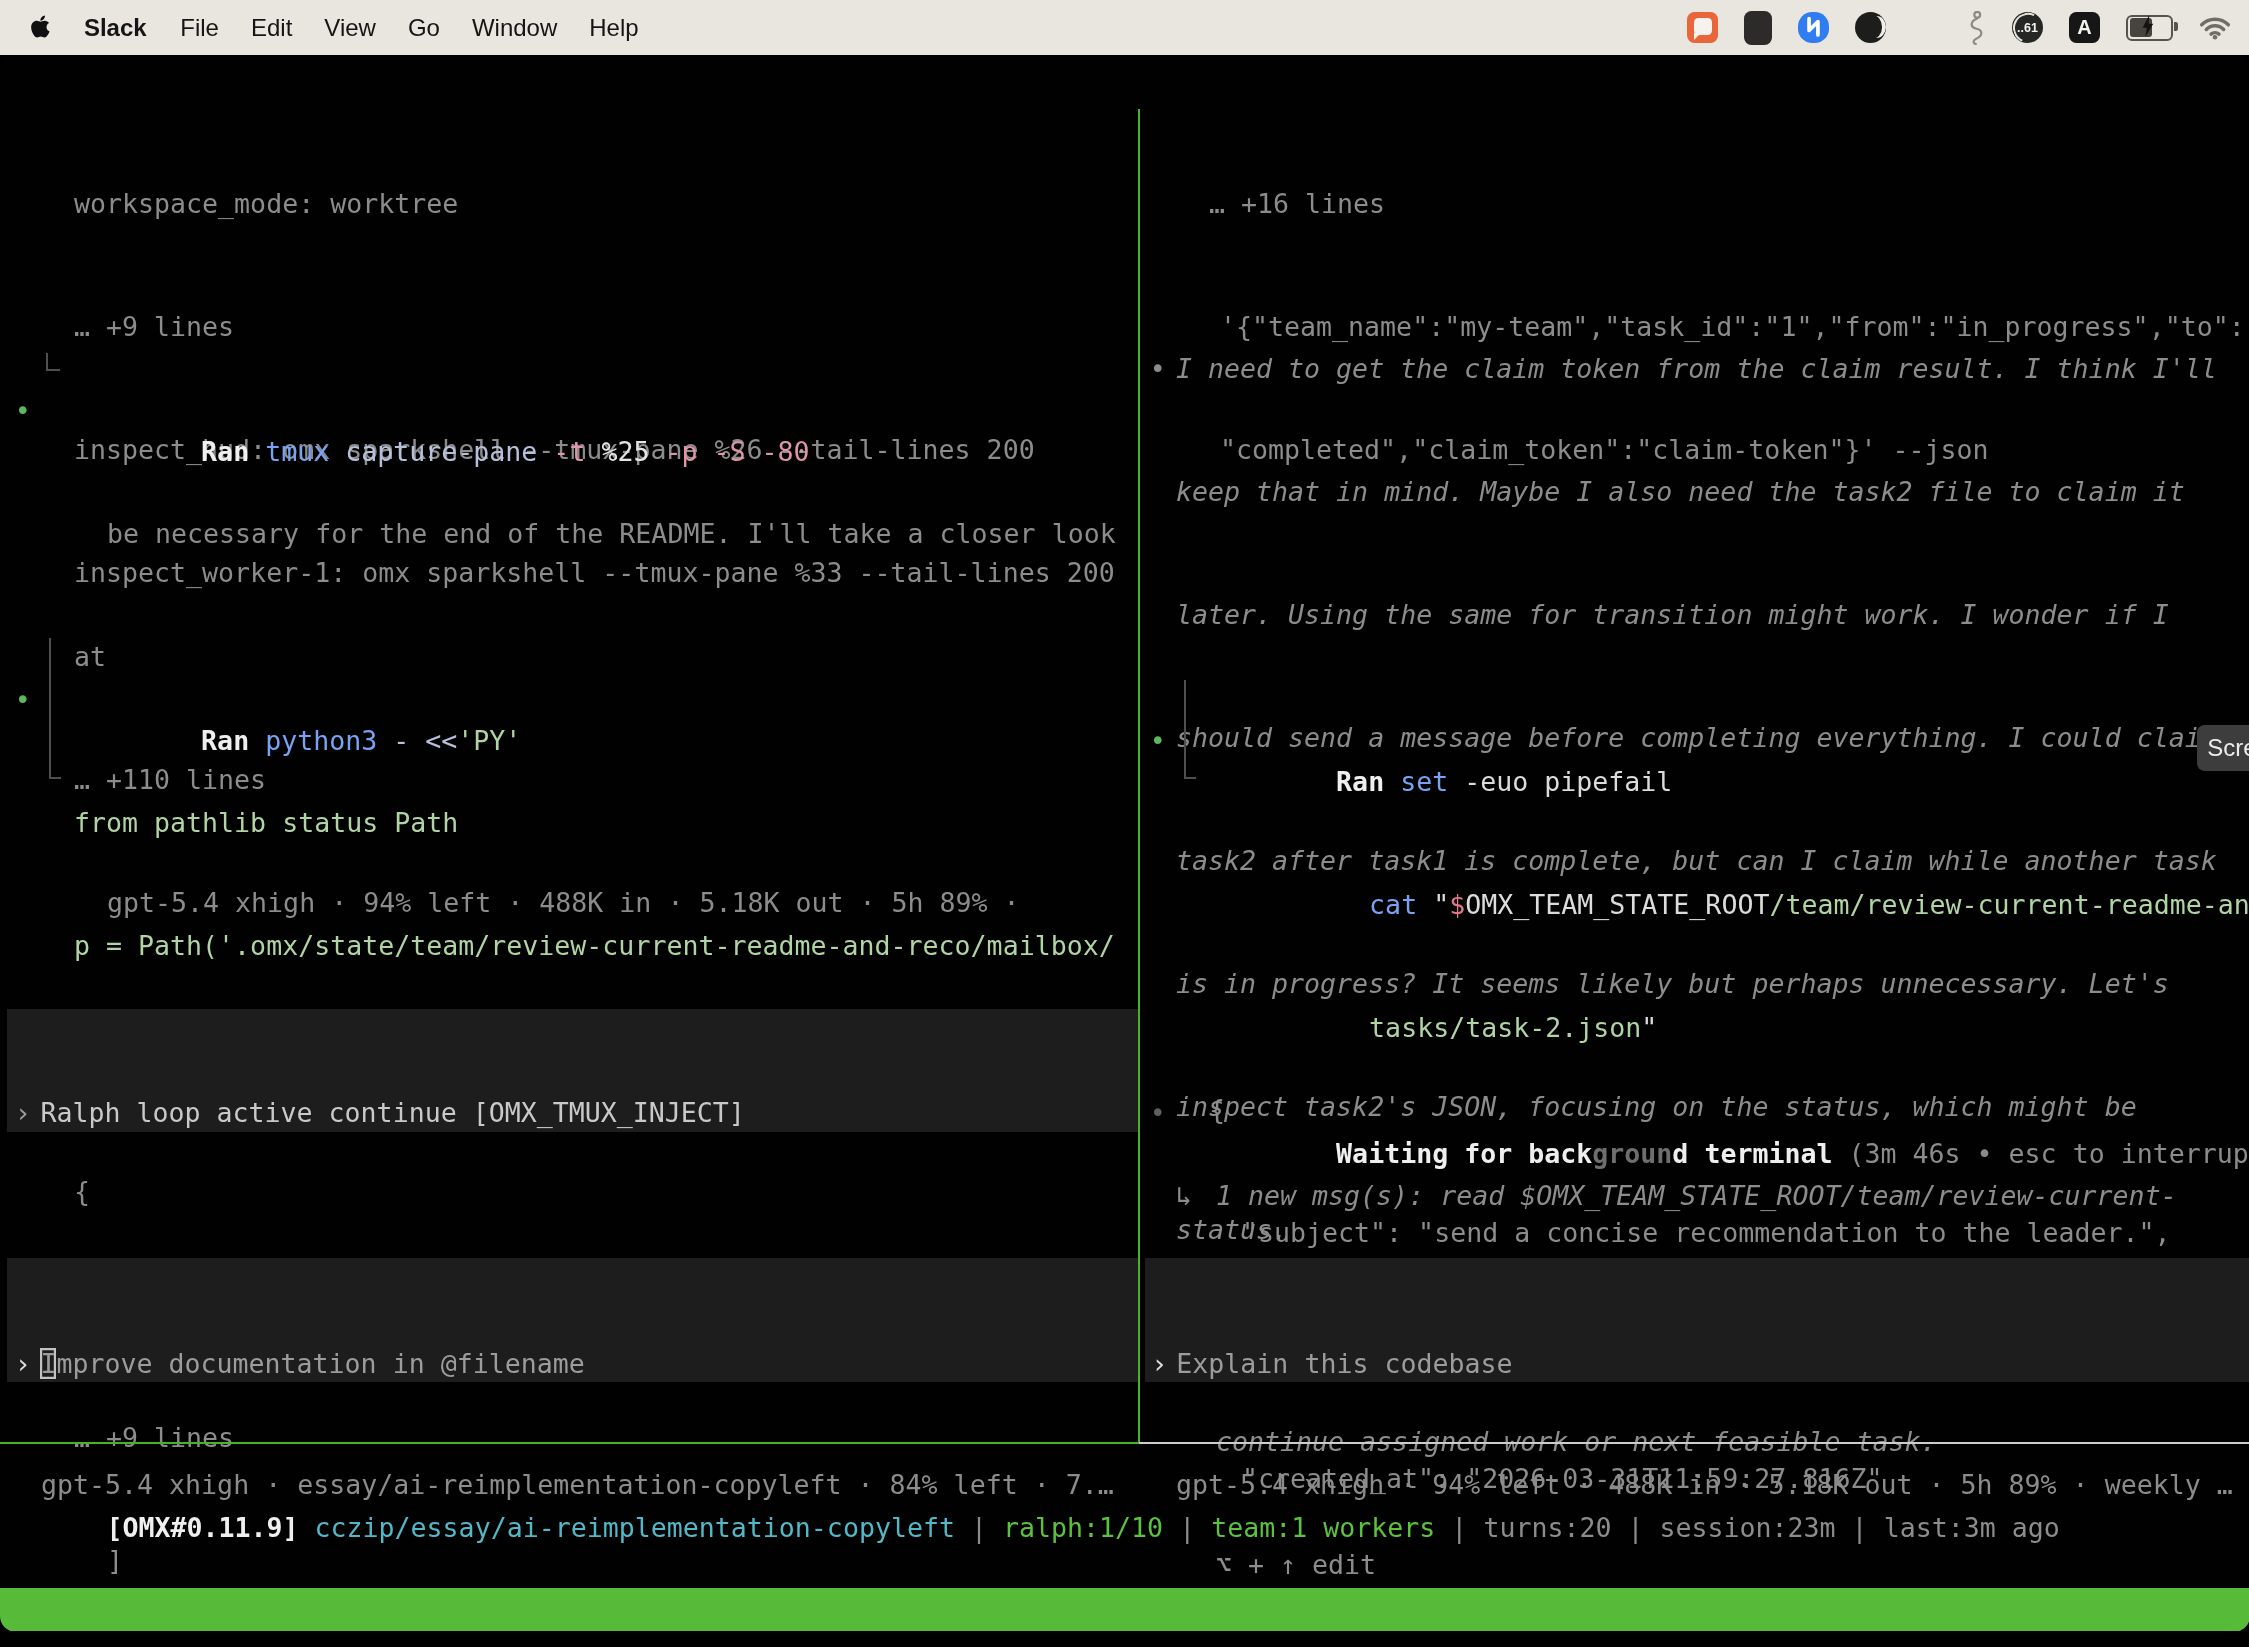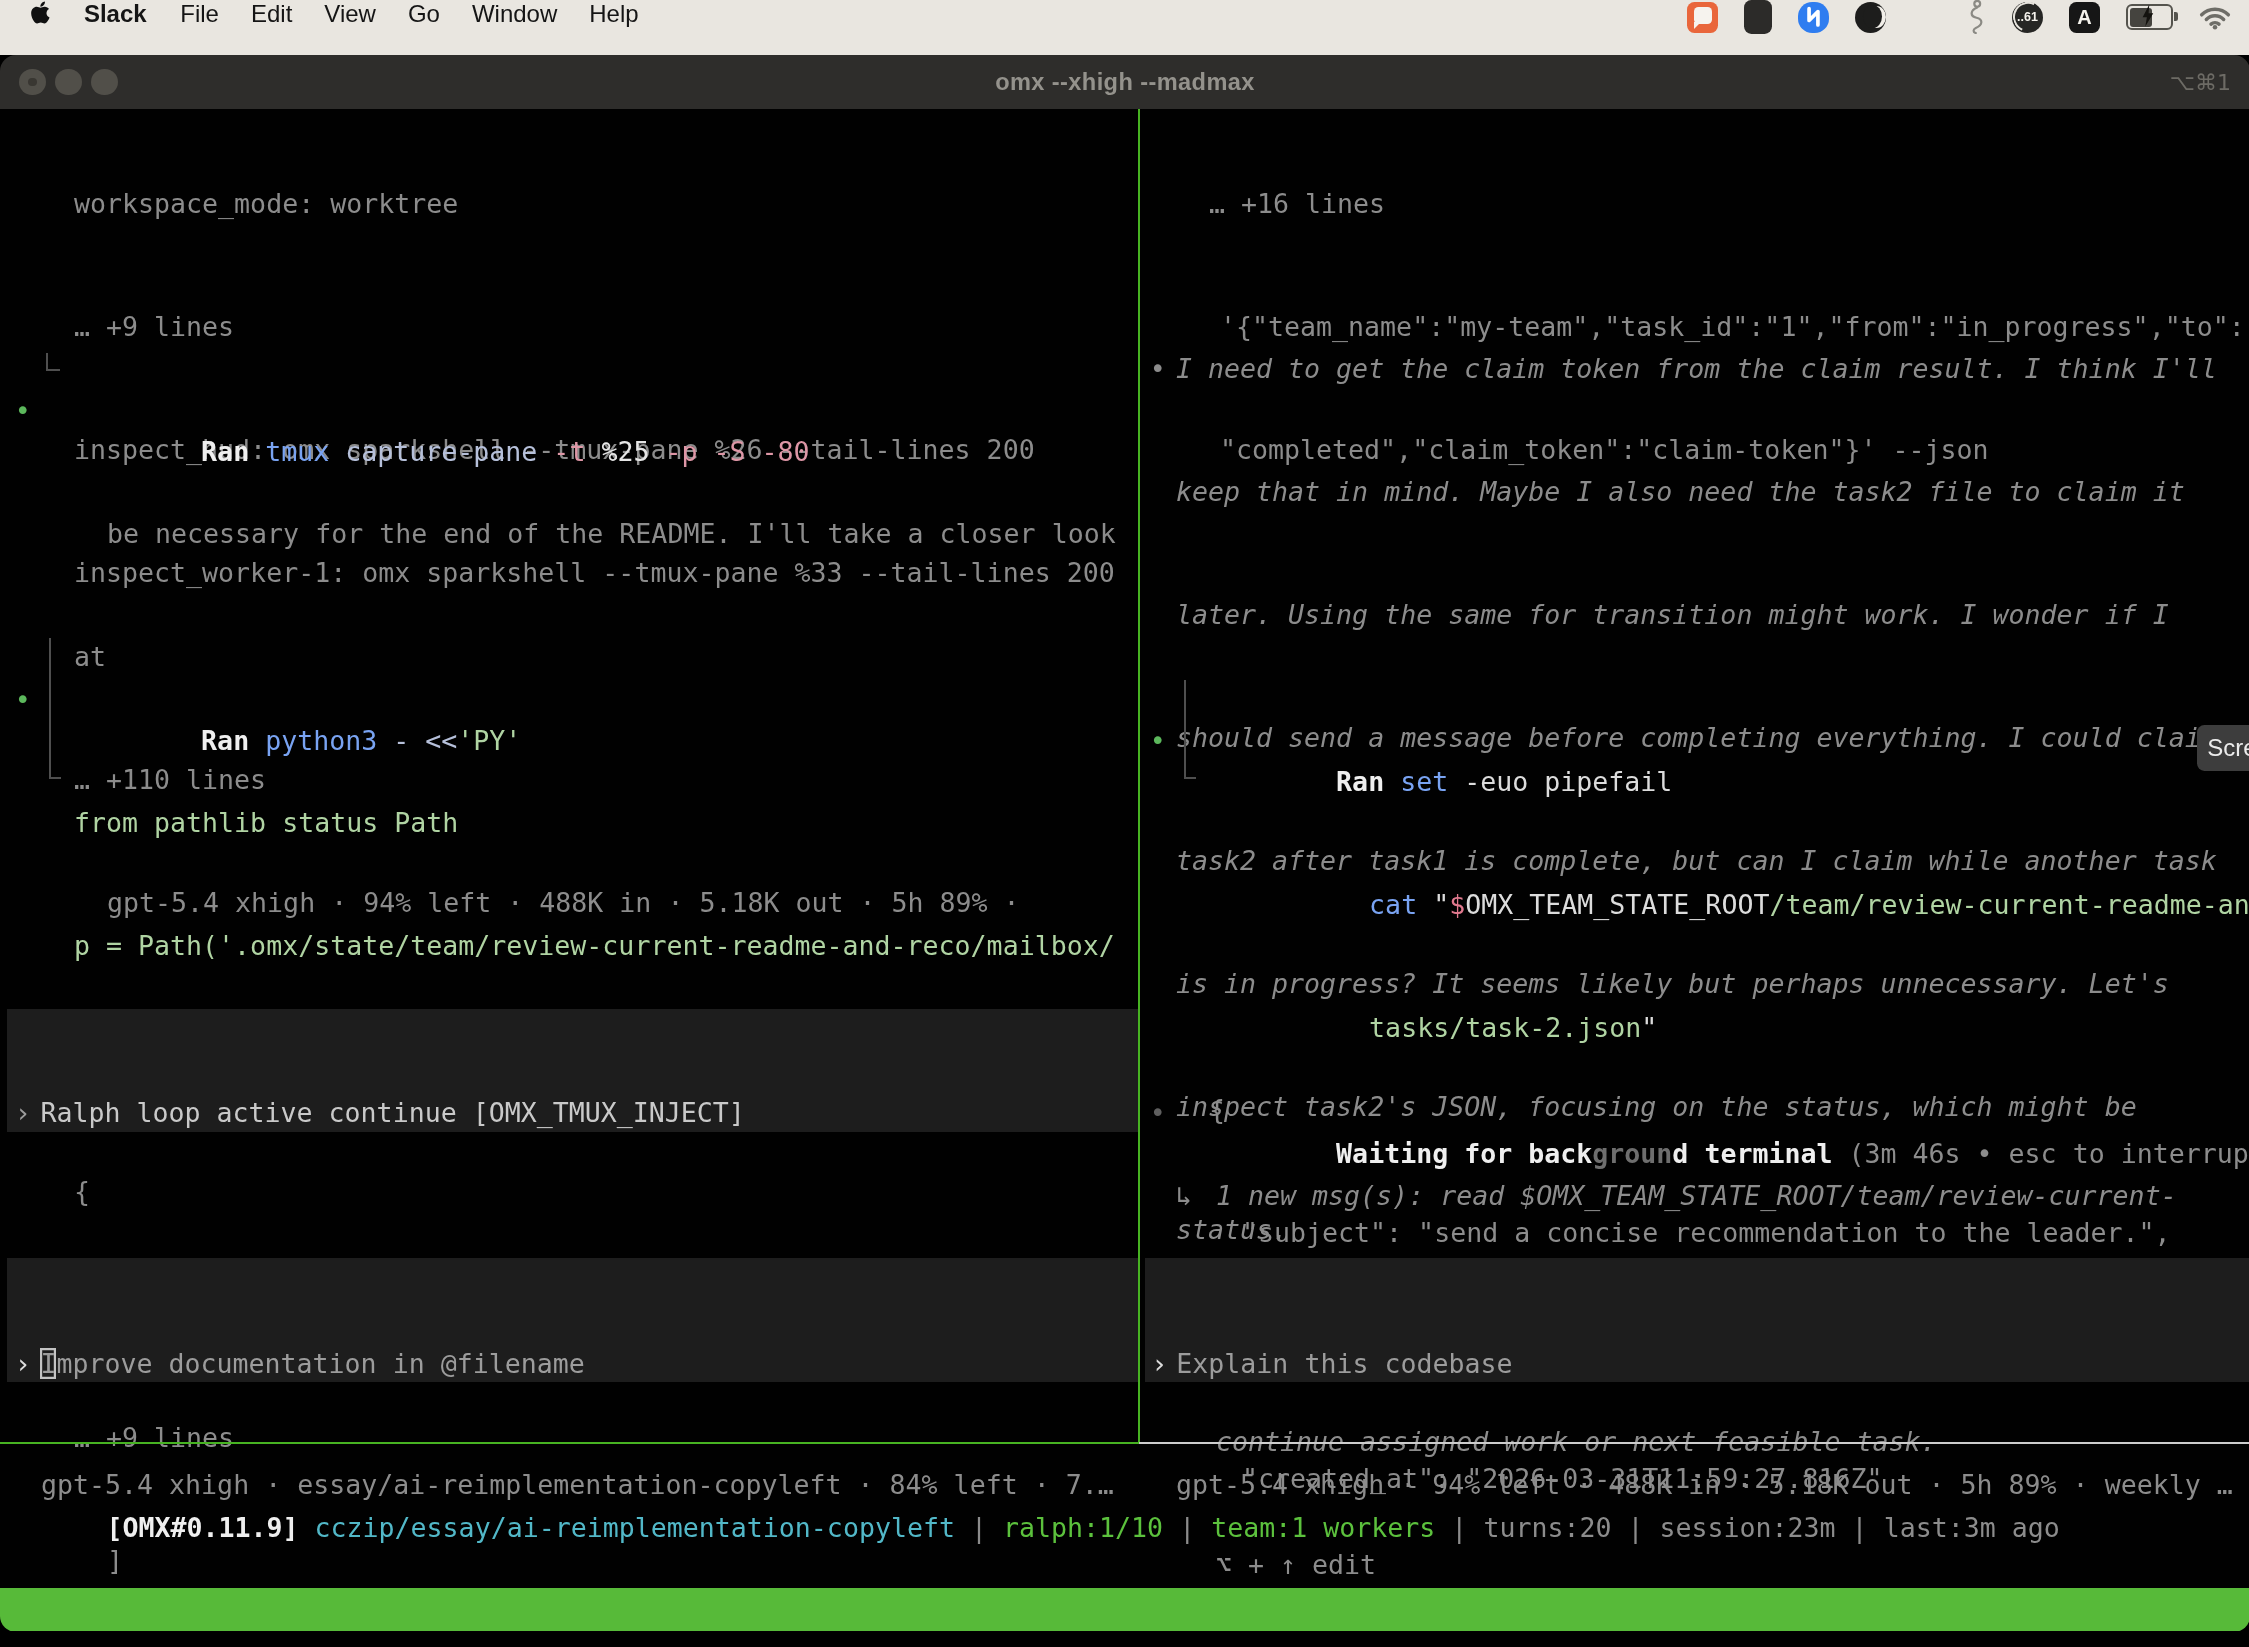--- a/index.html
+++ b/index.html
@@ -1,19 +1,19 @@
 <!DOCTYPE html>
 <html style="font-size:11.8px"><head>
 <meta charset="utf-8">
 <style>
   html,body{margin:0;padding:0}
   body{width:2250px;height:1648px;background:#000;position:relative;overflow:hidden;font-family:"Liberation Sans",sans-serif}
 
   
-  .menubar{position:absolute;top:0;left:0;width:2250px;height:55px;background:#e9e6e0;display:flex;align-items:flex-start;color:#151515;z-index:5}
+  .menubar{position:absolute;top:0;left:0;width:2250px;height:55px;background:#e9e6e0;display:flex;align-items:center;color:#151515;z-index:5}
   .mb-left{display:flex;align-items:center}
   .apple{margin:0 16px 0 29.5px;display:flex;align-items:center}
   .mb-item{font-size:24px;padding:0 16px;white-space:nowrap}
   .mb-item.bold{font-weight:bold;padding:0 17.7px}
   .mb-right{margin-left:auto;display:flex;align-items:center;gap:26px;padding-right:19px}
   .ic{display:flex;align-items:center;justify-content:center}
   .ic-chat{width:31px;height:31px;background:#e9663b;border-radius:7.4px;position:relative}
   .ic-chat .bub{position:absolute;left:6.6px;top:5.9px;width:17.7px;height:17px;background:#f6f3ee;border-radius:4.4px}
   .ic-chat .tail{position:absolute;left:6.6px;top:20.7px;width:0;height:0;border-left:7.4px solid #f6f3ee;border-bottom:7.4px solid transparent}
   .ic-pad{width:28px;height:34px;background:#2c2b29;border-radius:7.4px;display:grid;grid-template-columns:repeat(3,4.4px);grid-template-rows:repeat(4,4.4px);gap:3px;align-content:center;justify-content:center}
@@ -151,29 +151,20 @@
           <path d="M2 7 A 14 14 0 0 1 22 7" fill="none" stroke="#6e6d67" stroke-width="2.6" stroke-linecap="round"></path>
           <path d="M5.5 10.5 A 9 9 0 0 1 18.5 10.5" fill="none" stroke="#6e6d67" stroke-width="2.6" stroke-linecap="round"></path>
           <path d="M9 14 A 4.5 4.5 0 0 1 15 14" fill="none" stroke="#6e6d67" stroke-width="2.6" stroke-linecap="round"></path>
           <circle cx="12" cy="16.3" r="1.7" fill="#6e6d67"></circle>
         </svg>
     </div>
   </div>
 </div>
 
 <div class="window">
-  <div class="titlebar">
-    <div class="lights">
-      <div class="light first"></div>
-      <div class="light"></div>
-      <div class="light"></div>
-    </div>
-    <span class="wtitle">omx --xhigh --madmax</span>
-    <span class="wshort">⌥⌘1</span>
-  </div>
 
   <div class="term">
 
     
     <div class="pane pl">
 
       <div class="block" style="top:-8px">
         <div class="row pl100 g"><span>workspace_mode: worktree</span></div>
         <div class="row pl100 g"><span>… +9 lines</span></div>
         <div class="row pl100 g"><span>inspect_hud: omx sparkshell --tmux-pane %26 --tail-lines 200</span></div>

